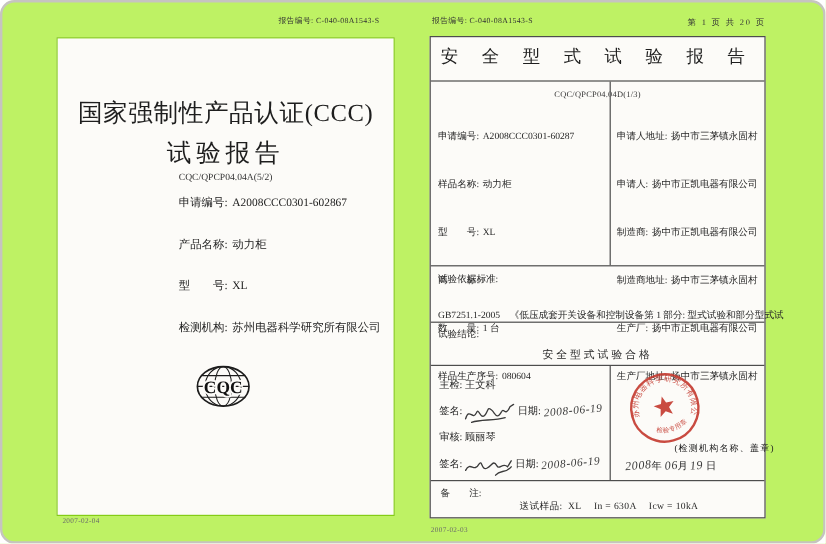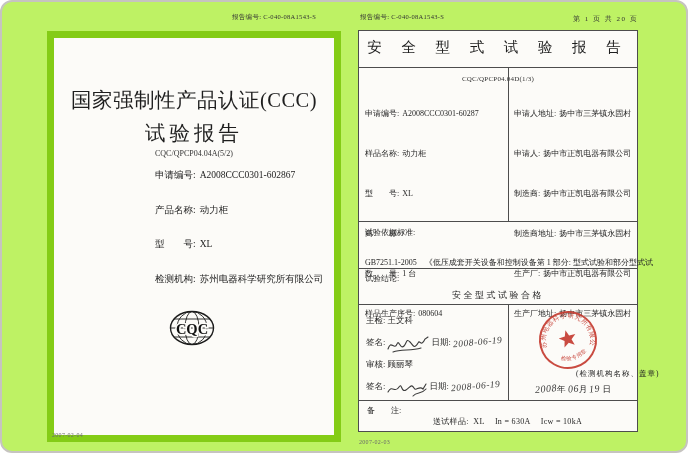--- a/index.html
+++ b/index.html
@@ -6,21 +6,21 @@
   .canvas{
     position:relative;width:688px;height:453px;overflow:hidden;
     background:#bef264;border:2px solid #c6c4c0;border-radius:12px;
     box-sizing:border-box;
     font-family:"Liberation Serif","DejaVu Serif",serif;color:#262626;
   }
   .abs{position:absolute;}
   .hdr{font-size:6.5px;letter-spacing:.3px;color:#333;white-space:pre;}
   .pageind{font-size:7px;letter-spacing:1.5px;color:#333;}
   
-  .lbox{left:45px;top:29px;width:280px;height:397px;border:7px solid #84cc16;background:#fcfbf8;}
+  .lbox{left:45px;top:29px;width:280px;height:397px;border:1px solid #84cc16;background:#fcfbf8;}
   .l-title1{top:48px;left:0;width:100%;text-align:center;font-size:20.5px;letter-spacing:.5px;color:#1e1e1e;}
   .l-title2{top:81px;left:0;width:100%;text-align:center;font-size:20.5px;letter-spacing:4px;color:#1e1e1e;}
   .l-code{top:111px;left:0;width:100%;text-align:center;font-size:8px;color:#333;}
   .l-field{left:53px;font-size:9.5px;white-space:pre;color:#222;margin-left:48px;}
   .l-field .val{margin-left:4px;}
   .tinydate{font-size:6px;color:#6a6a6a;letter-spacing:.3px;}
   
   .rbox{left:356px;top:28px;width:278px;height:400px;border:1px solid #4d4d4d;background:#fcfbf8;box-sizing:content-box;}
   .rsec{box-sizing:border-box;border-bottom:1px solid #4d4d4d;position:relative;}
   .r-title{height:37px;text-align:center;padding-top:7px;}
@@ -30,21 +30,21 @@
   .r-col{padding-top:17px;font-size:8px;white-space:pre;}
   .r-col .row{line-height:22px;height:22px;}
   .r-col .val{margin-left:3px;}
   .r-col-l{width:150px;border-right:1px solid #4d4d4d;padding-left:6px;box-sizing:border-box;}
   .r-col-r{flex:1;padding-left:5px;}
   .r-std{height:47px;padding:5px 6px;box-sizing:border-box;font-size:8px;}
   .r-std .l1{margin-top:19px;white-space:pre;}
   .r-std .l2{text-align:center;margin-top:2px;letter-spacing:1px;}
   .r-concl{height:36px;padding:4px 6px;box-sizing:border-box;font-size:8px;}
   .r-concl .v{text-align:center;margin-top:5px;font-size:9px;letter-spacing:2.5px;}
-  .r-sign{height:96px;display:flex;gap:14px;}
+  .r-sign{height:96px;display:flex;}
   .sign-l{width:150px;border-right:1px solid #4d4d4d;box-sizing:border-box;padding:6px 0 0 7px;font-size:8.5px;}
   .sign-l .srow{height:22px;line-height:18px;white-space:nowrap;}
   .hand{display:inline-block;font-style:italic;transform:rotate(-5deg);font-size:9.5px;color:#3a3a3a;letter-spacing:.5px;}
   .sig-svg{vertical-align:middle;margin:0 2px -3px 2px;}
   .stamp-cell{flex:1;position:relative;}
   .seal{left:14px;top:4px;transform:rotate(-15deg);opacity:.9;}
   .stamp-caption{left:8px;top:64px;font-size:7.5px;letter-spacing:1px;color:#222;white-space:pre;padding-left:45px;}
   .stamp-date{left:12px;top:78px;font-size:8.5px;color:#222;white-space:pre;}
   .stamp-date .hand{font-size:10px;}
   .r-remark{height:30px;border-bottom:none;font-size:8px;}

